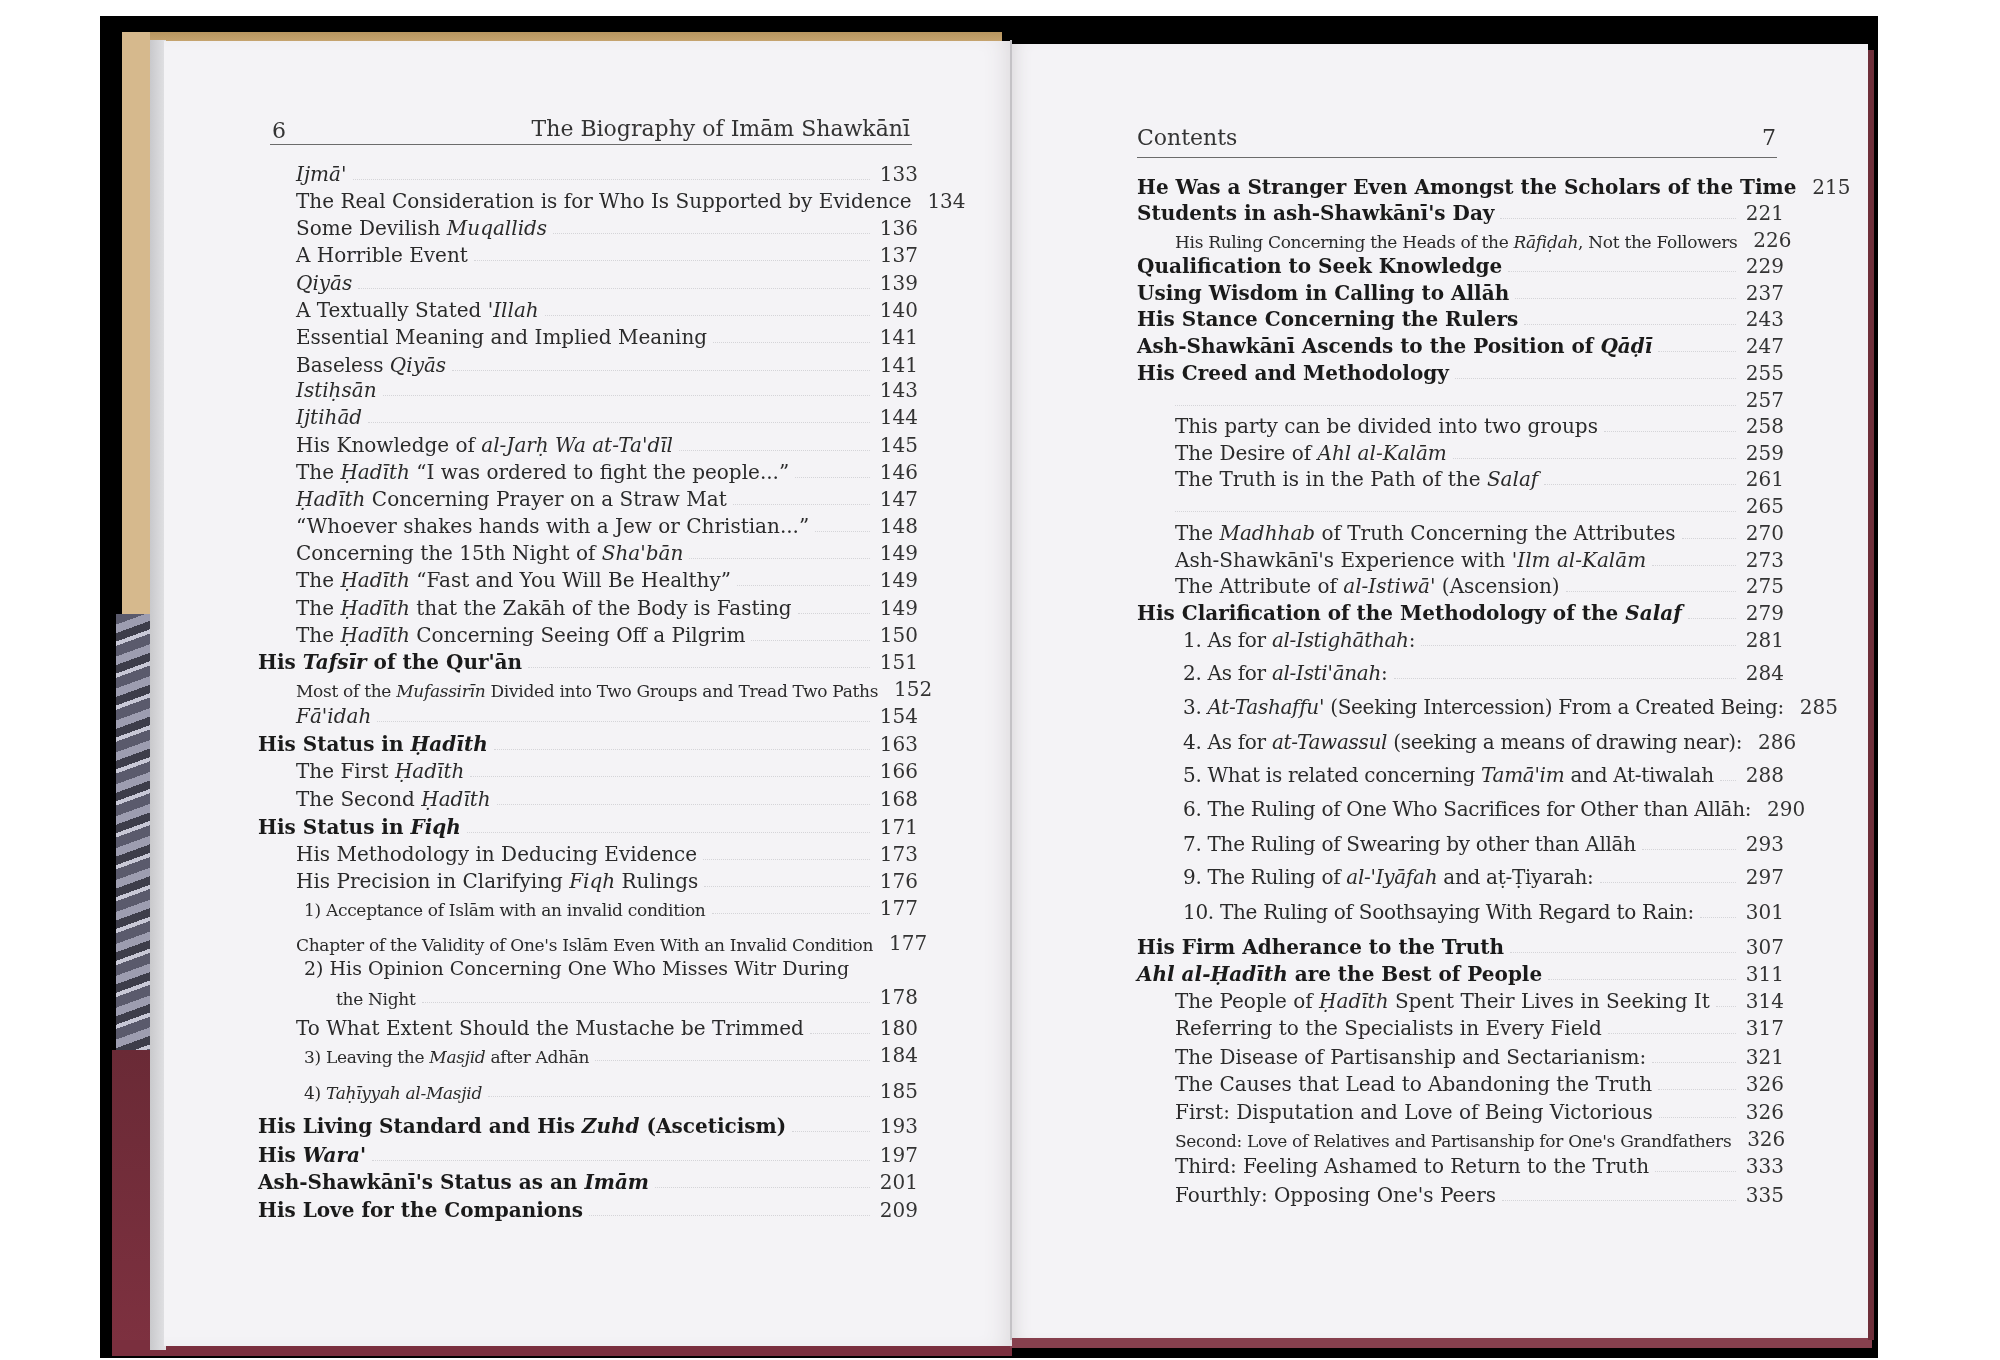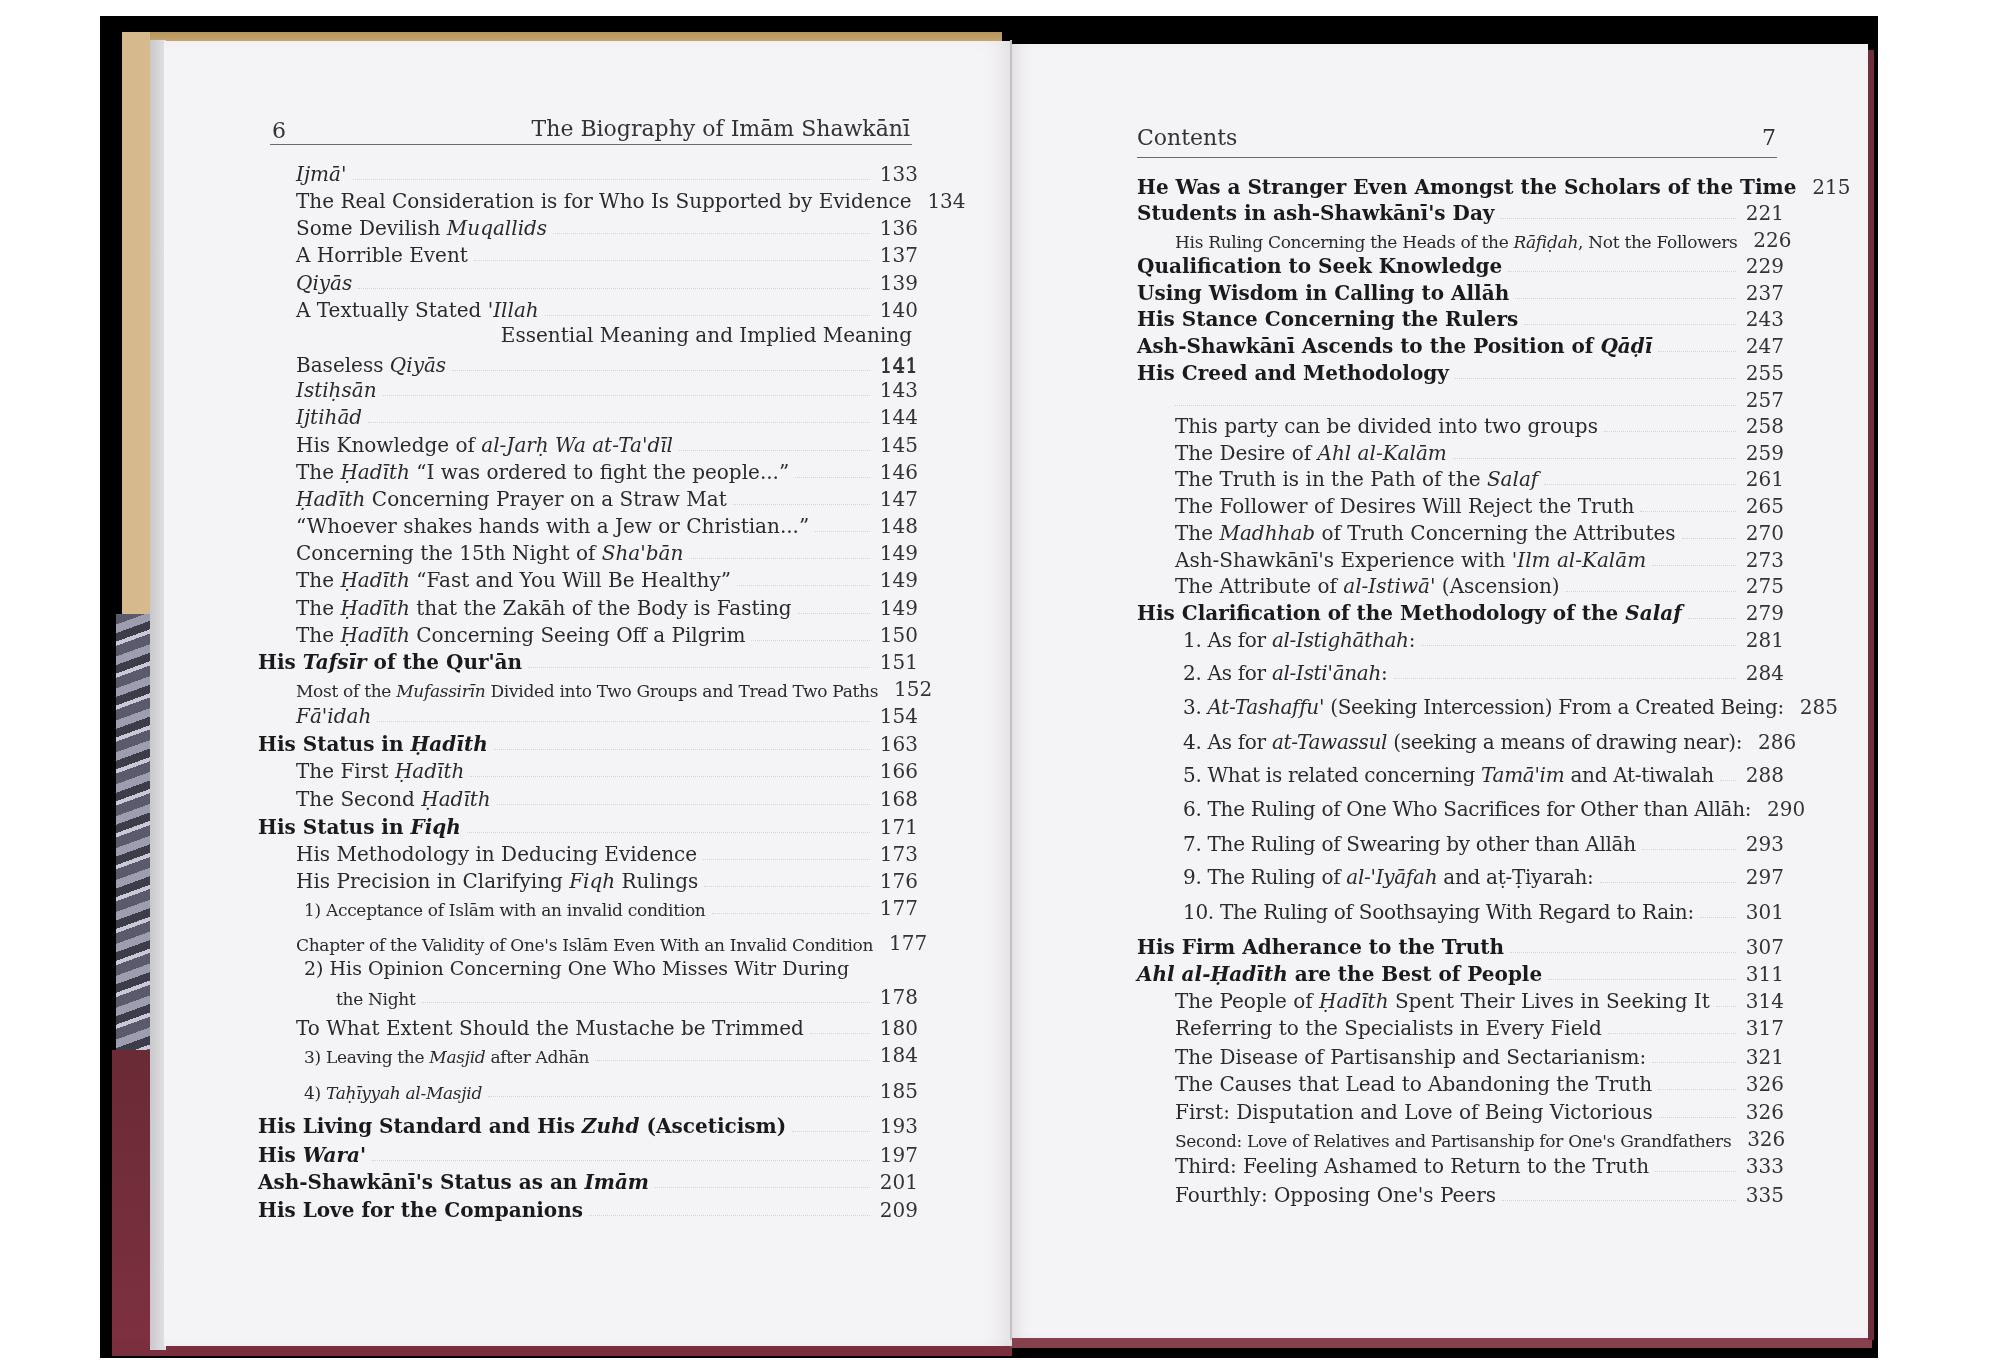--- a/index.html
+++ b/index.html
@@ -84,21 +84,21 @@
     <div class="row" style="left: 296px; width: 622px; top: 269px;">
       <span class="t"><i>Qiyās</i></span>
       <span class="dots"></span>
       <span class="n">139</span>
     </div>
     <div class="row" style="left: 296px; width: 622px; top: 296px;">
       <span class="t"><span>A Textually Stated </span><i>'Illah</i></span>
       <span class="dots"></span>
       <span class="n">140</span>
     </div>
-    <div class="row" style="left: 296px; width: 622px; top: 323px; flex-direction: column;">
+    <div class="row" style="left: 296px; width: 622px; top: 323px;">
       <span class="t"><span>Essential Meaning and Implied Meaning</span></span>
       <span class="dots"></span>
       <span class="n">141</span>
     </div>
     <div class="row" style="left: 296px; width: 622px; top: 351px;">
       <span class="t"><span>Baseless </span><i>Qiyās</i></span>
       <span class="dots"></span>
       <span class="n">141</span>
     </div>
     <div class="row" style="left: 296px; width: 622px; top: 376px;">
@@ -302,21 +302,20 @@
       <span class="t"><span>The Desire of </span><i>Ahl al-Kalām</i></span>
       <span class="dots"></span>
       <span class="n">259</span>
     </div>
     <div class="row" style="left: 1175px; width: 609px; top: 465px;">
       <span class="t"><span>The Truth is in the Path of the </span><i>Salaf</i></span>
       <span class="dots"></span>
       <span class="n">261</span>
     </div>
     <div class="row" style="left: 1175px; width: 609px; top: 492px;">
-      <span class="t"><span>The Follower of Desires Will Reject the Truth</span></span>
       <span class="dots"></span>
       <span class="n">265</span>
     </div>
     <div class="row" style="left: 1175px; width: 609px; top: 519px;">
       <span class="t"><span>The </span><i>Madhhab</i><span> of Truth Concerning the Attributes</span></span>
       <span class="dots"></span>
       <span class="n">270</span>
     </div>
     <div class="row" style="left: 1175px; width: 609px; top: 546px;">
       <span class="t"><span>Ash-Shawkānī's Experience with </span><i>'Ilm al-Kalām</i></span>

